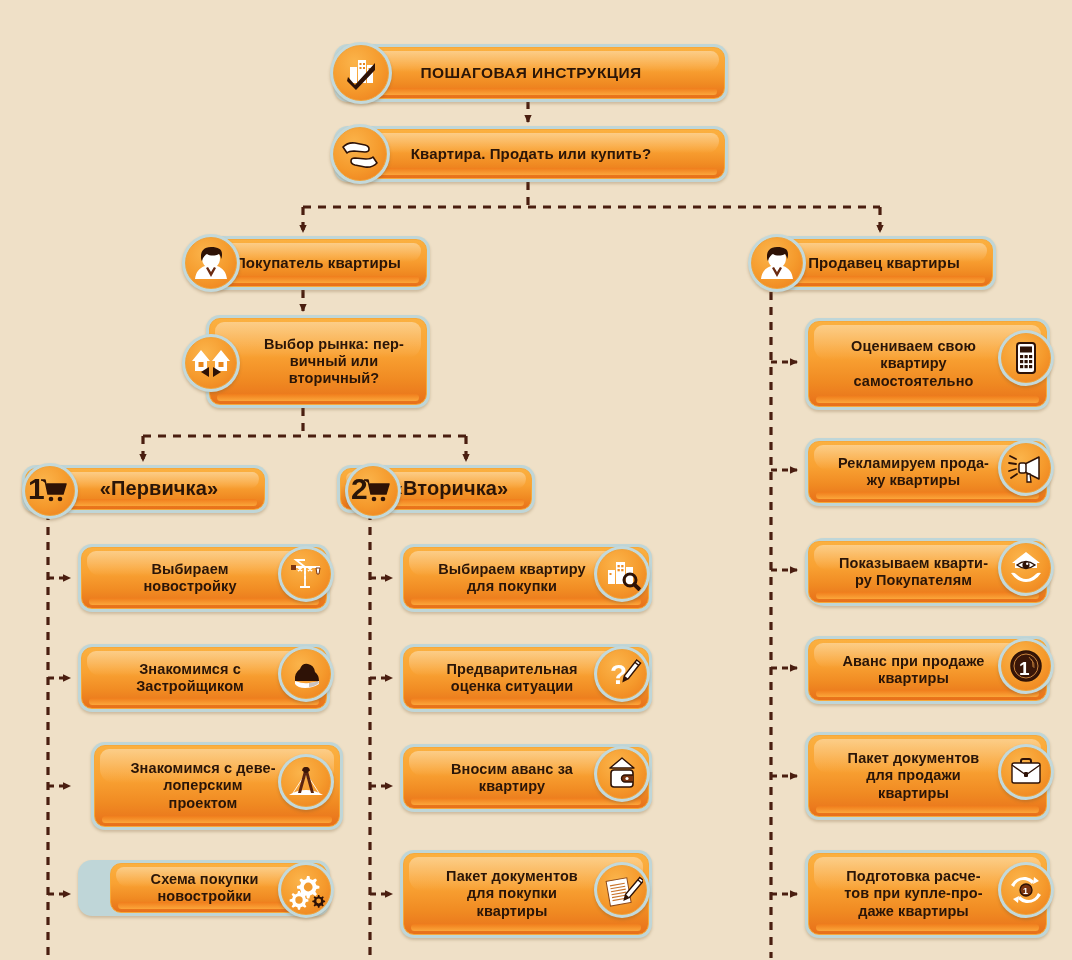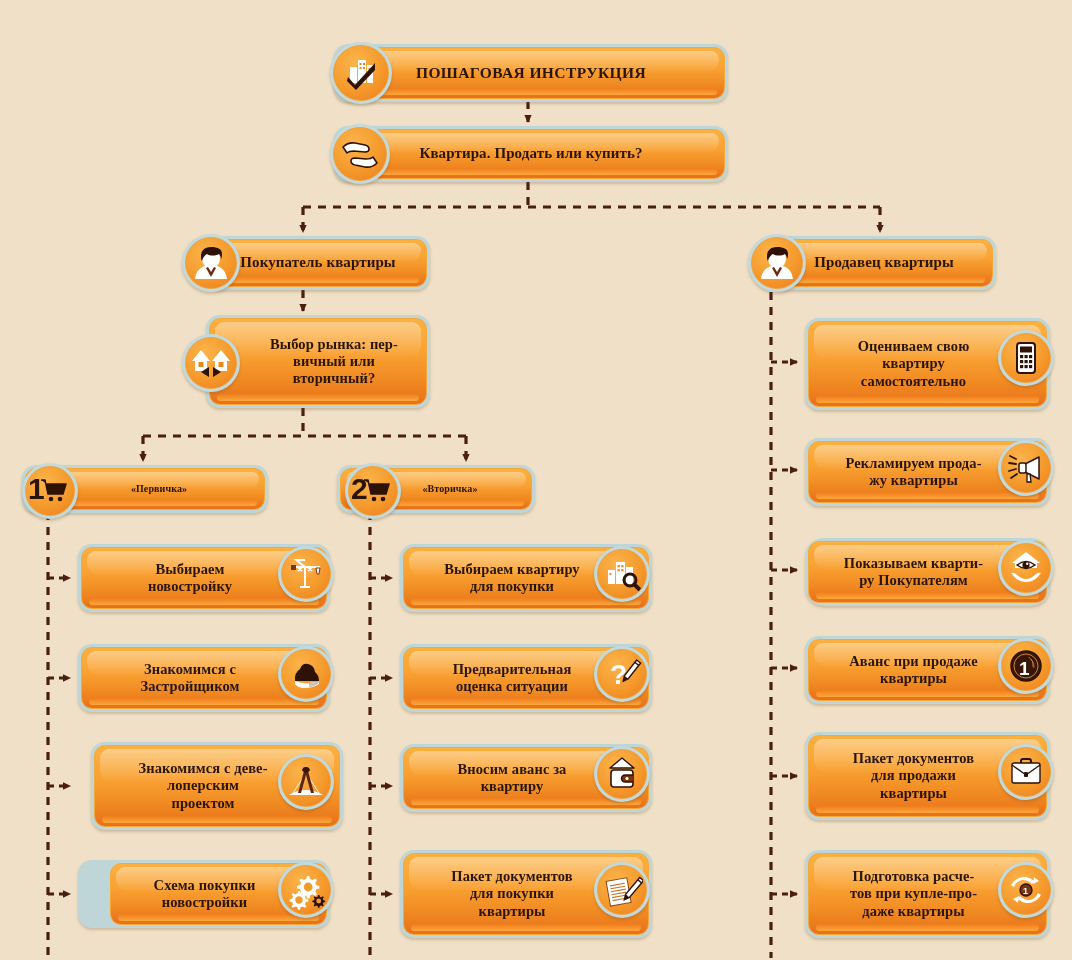--- a/index.html
+++ b/index.html
@@ -17,21 +17,20 @@
   
   #wires { position:absolute; left:0; top:0; width:1072px; height:960px; pointer-events:none; }
 
   
   .node {
     position:absolute;
     border-radius:14px;
     background:#BFD6D8;
     padding:3px;
     box-shadow:0 2px 3px rgba(120,90,50,.28);
-    font-family:Liberation Serif, serif;
   }
   .node .inner {
     position:relative;
     width:100%; height:100%;
     border-radius:11px;
     background:linear-gradient(180deg,#FBB040 0%, #F9A233 40%, #F08A22 72%, #E8701A 100%);
     border:1px solid #F6A83A;
     overflow:hidden;
     display:flex; align-items:center; justify-content:center;
   }
@@ -59,21 +58,21 @@
     padding:0 6px;
   }
 
   
   .bar .label { font-size:15px; }
   .bar.title .label { font-size:15.5px; letter-spacing:.4px; }
 
   
   .card .label { font-size:14.5px; }
   .leftpad .label  { transform:translateX(-14px); }
-  .branchlabel .label { font-size:10px; }
+  .branchlabel .label { font-size:20px; }
 
   
   .badge{
     position:absolute;
     border-radius:50%;
     background:#C3D9DB;
     padding:3px;
     z-index:6;
     box-shadow:0 2px 3px rgba(120,90,50,.30);
   }
@@ -341,21 +340,21 @@
         <path d="M4,34 q8,-5 17,-5 q9,0 17,5 z" fill="#fff"></path>
         <g stroke="#fff" stroke-width="1" fill="none" opacity=".85">
           <path d="M21,12 L8,32 M21,12 L34,32 M21,12 L14,32 M21,12 L28,32"></path>
         </g>
         <path d="M21,6 a4,4 0 0 1 4,4 l-2,0 l6,22 l-3,0 l-5,-18 l-5,18 l-3,0 l6,-22 l-2,0 a4,4 0 0 1 4,-4 z" fill="#5B2410"></path>
         <circle cx="21" cy="9" r="3" fill="#3A1608"></circle>
       </svg>
     </div>
   </div>
 
-  <div class="node card leftpad" style="left:78px; top:860px; width:252px; height:68px;padding-left:32px;">
+  <div class="node card leftpad" style="left:78px; top:860px; width:252px; height:56px;padding-left:32px;">
     <div class="inner">
       <span class="label">
         <span>Схема покупки</span><br>
         <span>новостройки</span>
       </span>
     </div>
   </div>
   <div class="badge" style="left:278px; top:862px; width:56px; height:56px;">
     <div class="disc">
       <svg width="42" height="42" viewBox="0 0 42 42">

